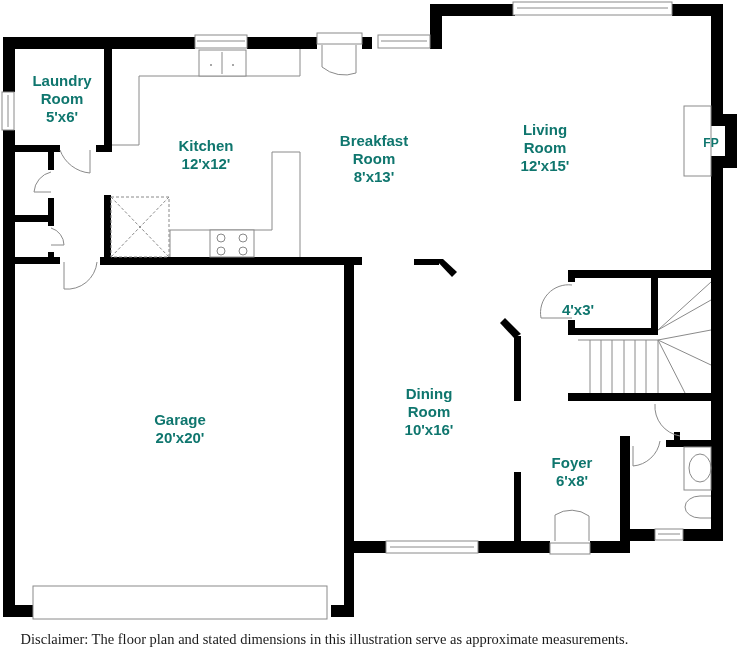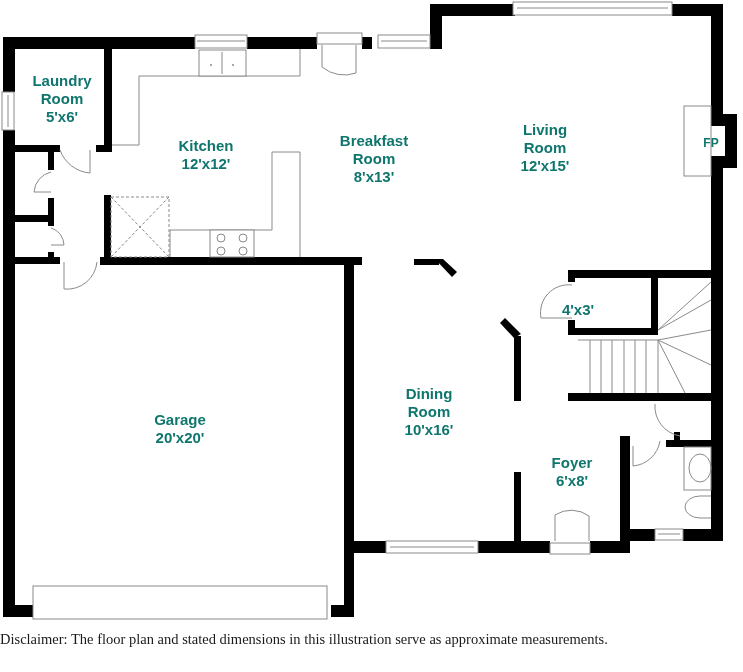--- a/index.html
+++ b/index.html
@@ -10,21 +10,21 @@
   .thin { fill: none; stroke: #8a8a8a; stroke-width: 1; }
   .dashed { fill: none; stroke: #8a8a8a; stroke-width: 1; stroke-dasharray: 3 2; }
   .win { fill: #ffffff; stroke: #8a8a8a; stroke-width: 1; }
   .label {
     position: absolute; text-align: center; font-family: Liberation Sans, sans-serif;
     font-weight: bold; color: #0f766e; font-size: 15px; line-height: 18px;
     transform: translateX(-50%); white-space: nowrap;
   }
   .label.small { font-size: 12px; margin-left: 12px; }
   .disclaimer {
-    position: absolute; left: 0; top: 630px; width: 649px; 
+    position: absolute; left: 0; top: 630px; width: 649px; text-align: center;
     font-family: "Liberation Serif", serif; font-size: 14.5px; line-height: 19px; color: #1a1a1a;
   }
 </style>
 </head>
 <body>
 
 <svg id="plan" viewBox="0 0 743 625" xmlns="http://www.w3.org/2000/svg">
 
   <g>
 

